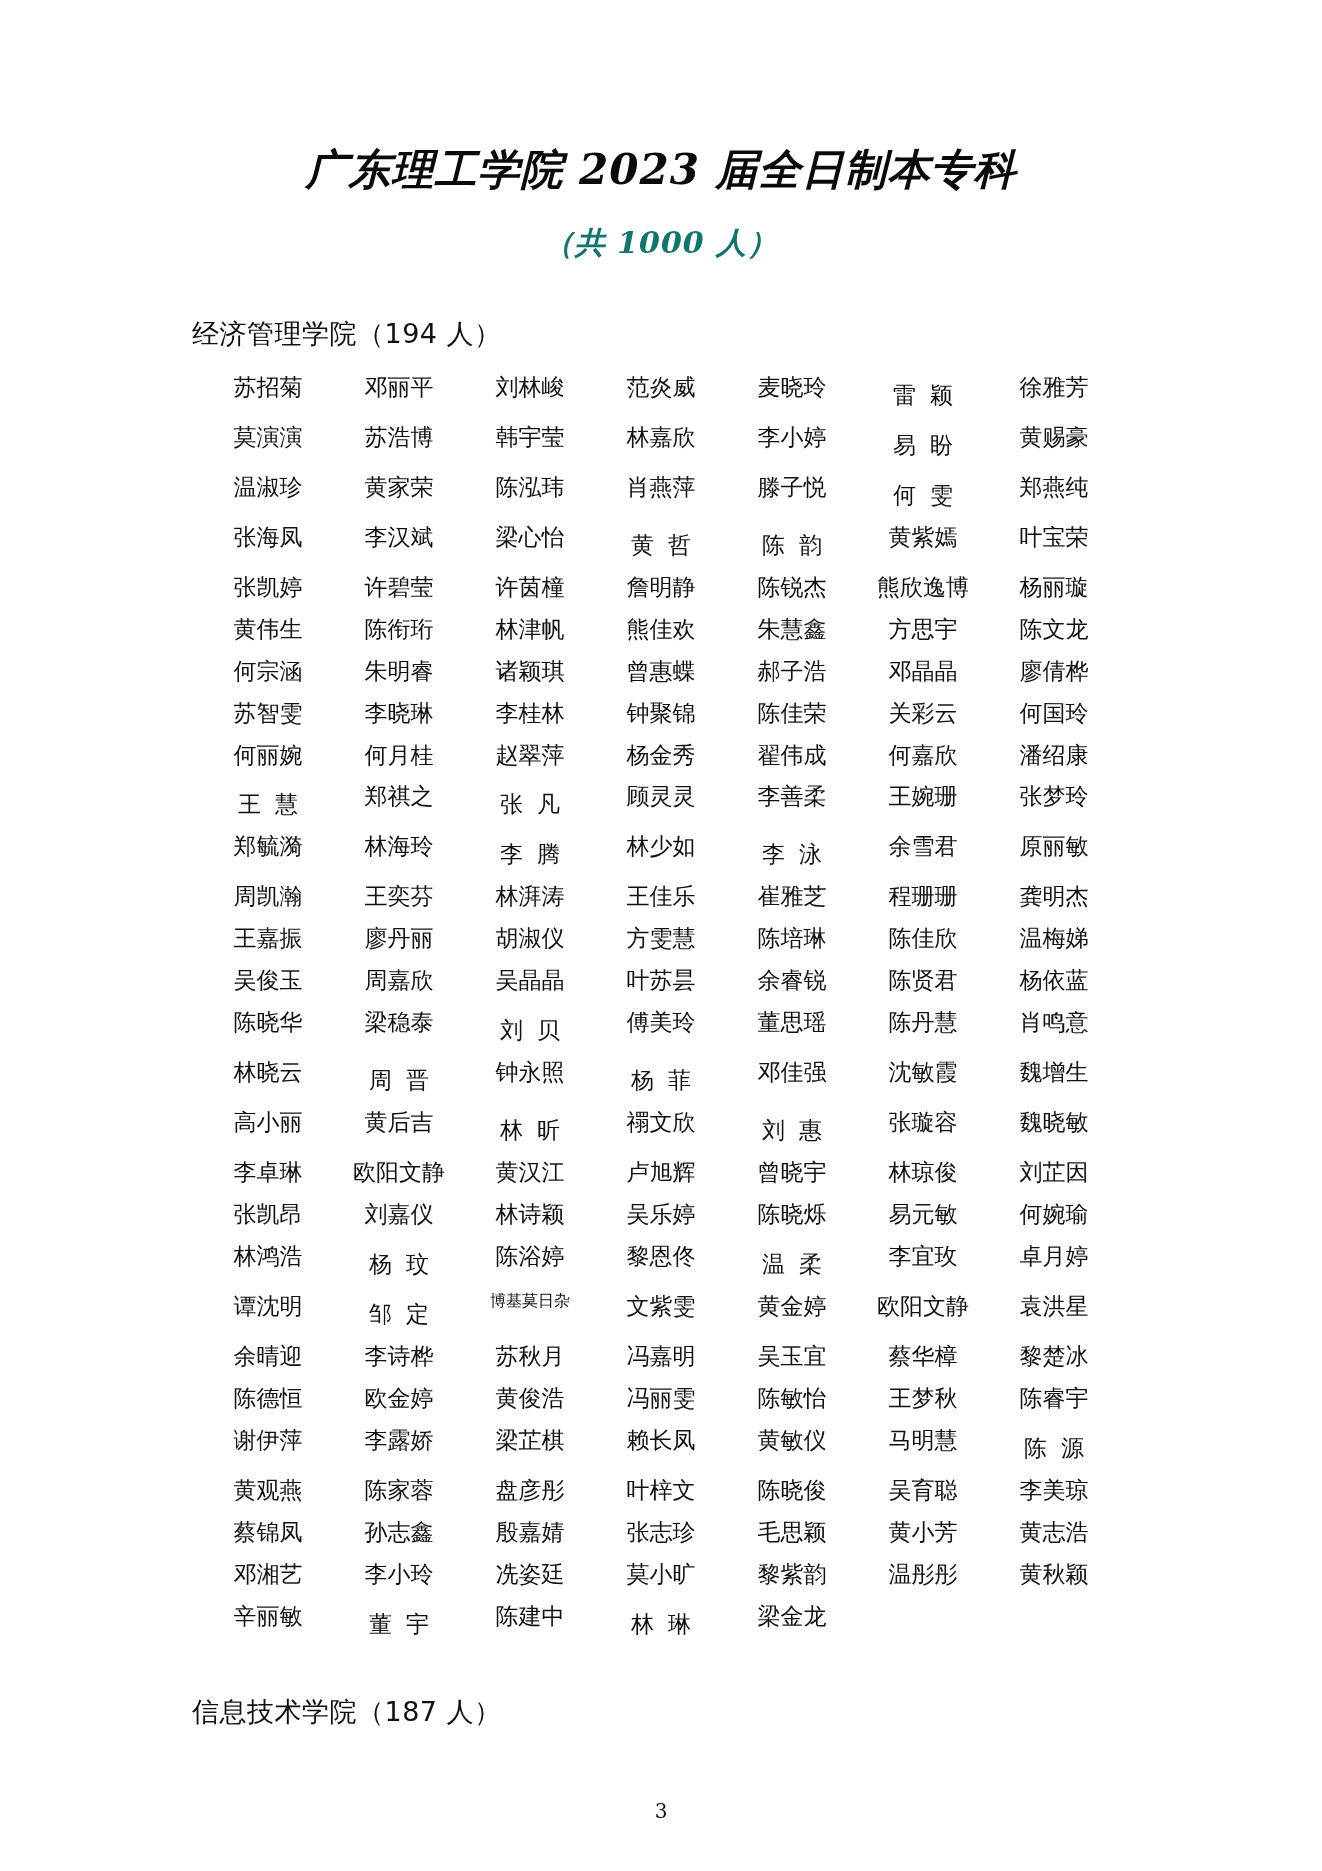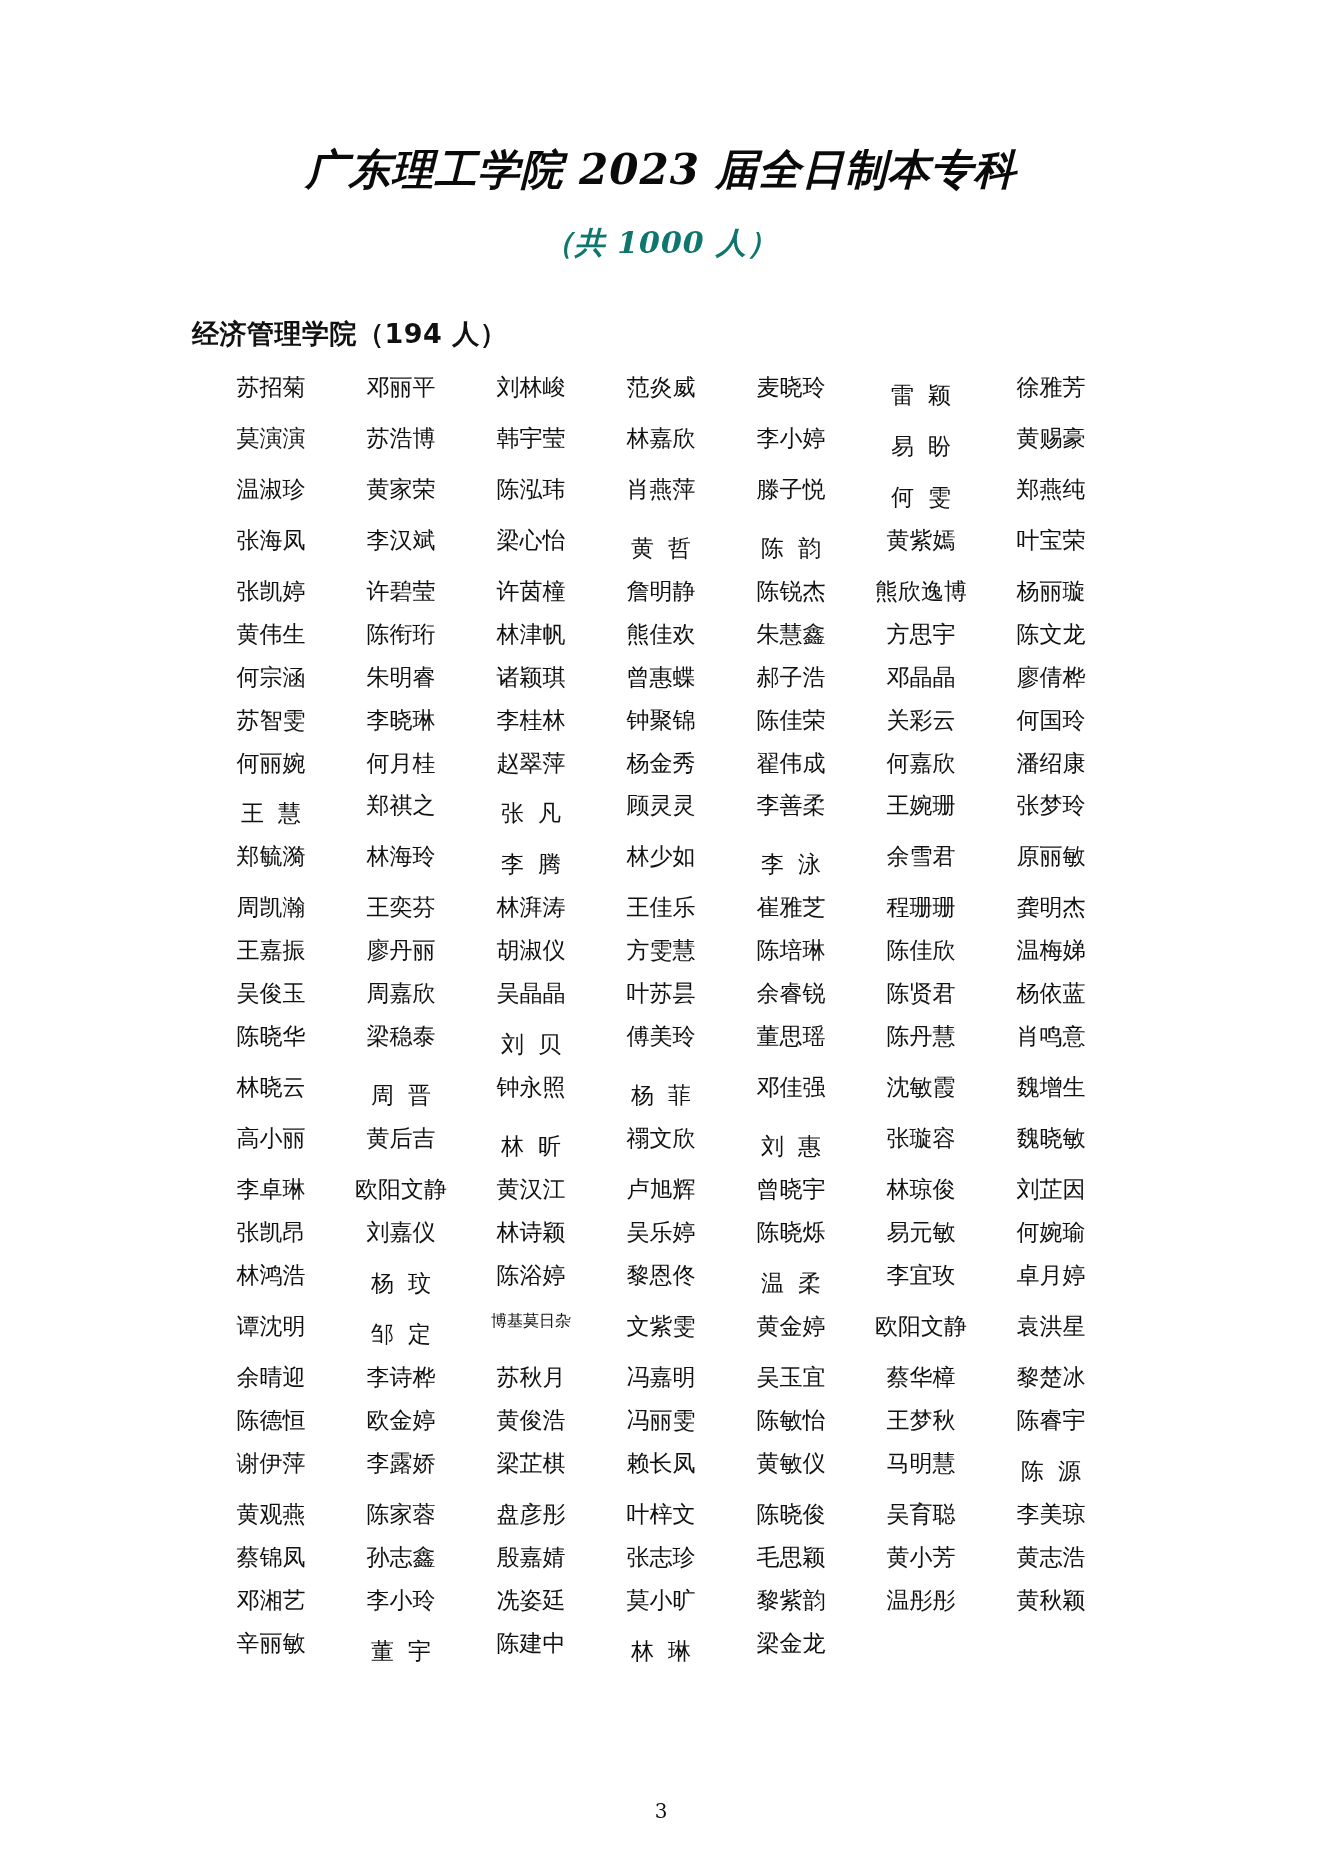--- a/index.html
+++ b/index.html
@@ -38,33 +38,34 @@
   .subtitle-line {
     font-family: "DejaVu Serif", "Liberation Serif", serif;
     font-weight: bold;
     font-size: 30px;
     margin-top: 22px;
     letter-spacing: 1px;
     color: #0f766e;
   }
   .section-heading {
     font-family: "DejaVu Sans", "Liberation Sans", sans-serif;
-    font-weight: bold;
+    font-weight: normal;
     font-size: 27px;
     margin: 52px 0 18px 192px;
     color: #111111;
     letter-spacing: 0.5px;
   }
   .name-grid {
     margin: 0 auto;
     width: 910px;
     display: grid;
     grid-template-columns: repeat(7, 1fr);
     row-gap: 8px;
     column-gap: 0;
+    gap: 7px;
   }
   .name-cell {
     font-family: "DejaVu Serif", "Liberation Serif", serif;
     font-size: 23px;
     line-height: 1.52;
     text-align: center;
     color: #111111;
     white-space: nowrap;
   }
   
@@ -289,17 +290,18 @@
         <div class="name-cell">莫小旷</div>
         <div class="name-cell">黎紫韵</div>
         <div class="name-cell">温彤彤</div>
         <div class="name-cell">黄秋颖</div>
         <div class="name-cell">辛丽敏</div>
         <div class="name-cell spaced">董宇</div>
         <div class="name-cell">陈建中</div>
         <div class="name-cell spaced">林琳</div>
         <div class="name-cell">梁金龙</div>
       </div>
+      <div class="section-heading">信息技术学院（187 人）</div>
     </div>
 
   <div class="page-number">3</div>
 
 </div>
 
 </body></html>

